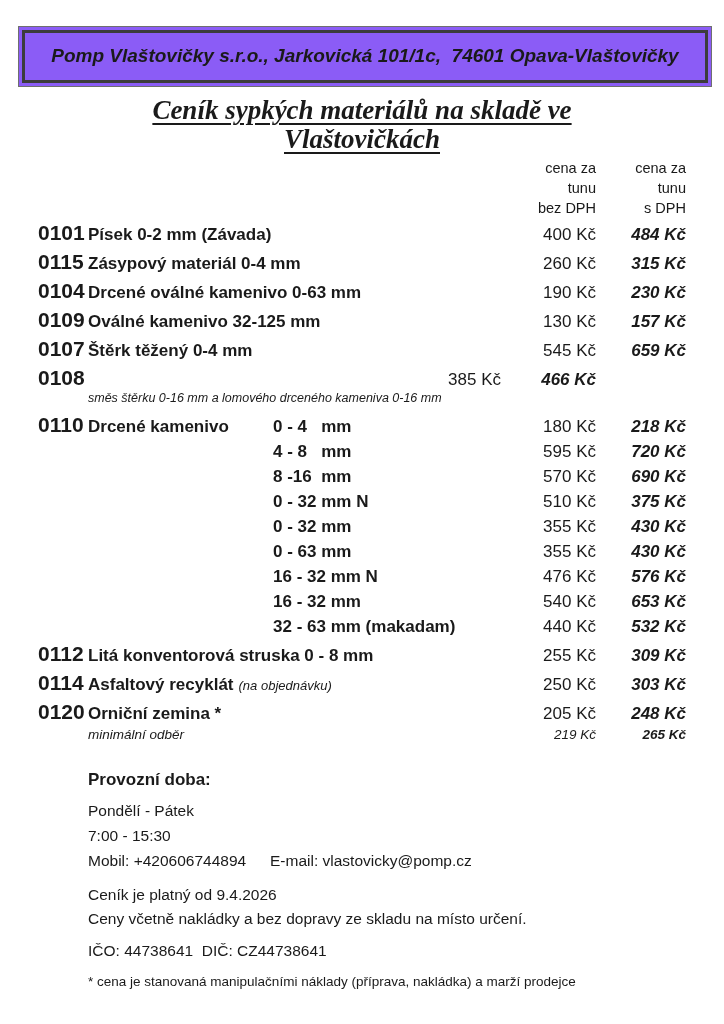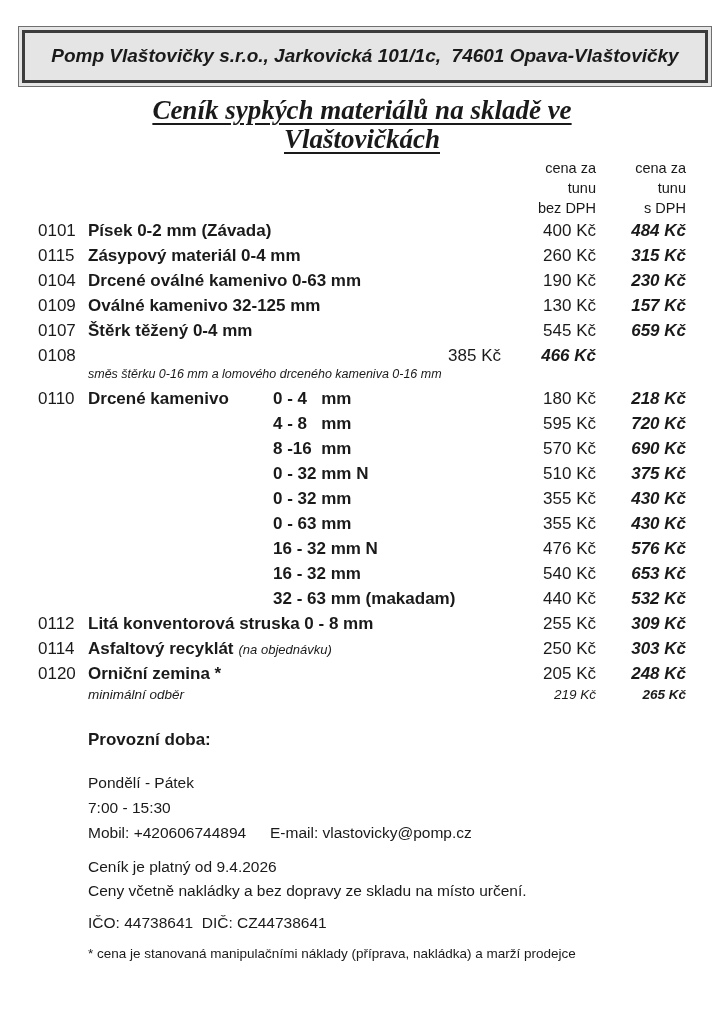--- a/index.html
+++ b/index.html
@@ -10,21 +10,21 @@
     font-family: "Liberation Sans", sans-serif;
     overflow: hidden;
   }
   .page { width: 724px; height: 1024px; position: relative; }
 
   
   .company-box {
     margin: 26px 12px 0 18px;
     border: 1px solid #6f6f6f;
     padding: 3px;
-    background: #e5e5e5;
+    background: #8b5cf6;
   }
   .company-box-inner {
     border: 3px solid #3c3c3c;
     text-align: center;
     padding: 12px 6px 13px 6px;
     font-weight: 700;
     font-style: italic;
     font-size: 19px;
     white-space: pre;
   }
@@ -55,21 +55,21 @@
   .hcell { font-size: 14.5px; line-height: 20px; text-align: right; }
   .hcell.h1 { grid-column: 3; padding-left: 26px; }
   .hcell.h2 { grid-column: 4; padding-left: 20px; }
 
   .trow {
     display: grid;
     grid-template-columns: 50px 1fr 95px 90px;
     align-items: baseline;
     margin-bottom: 5px;
   }
-  .code  { font-weight: 400; font-size: 17px; }
+  .code  { font-weight: 700; font-size: 21px; }
   .name  { font-weight: 700; font-size: 17px; }
   .p1    { text-align: right; font-size: 17px; }
   .p2    { text-align: right; font-size: 17px; font-weight: 700; font-style: italic; }
 
   .note-row { margin-top: -4px; margin-bottom: 8px; }
   .note-row .note {
     grid-column: 2 / 5;
     font-style: italic;
     font-size: 12.5px;
     font-weight: 400;
@@ -81,21 +81,21 @@
 
   .name-note { font-style: italic; font-weight: 400; font-size: 13px; margin-left: 5px; }
 
   .min-row { margin-top: -2px; }
   .min-row .min-label { font-style: italic; font-weight: 400; font-size: 13.5px; }
   .min-row .p1 { font-size: 13.5px; font-style: italic; }
   .min-row .p2 { font-size: 13.5px; }
 
   
   .footer { margin: 28px 38px 0 88px; font-size: 15.5px; }
-  .footer .hours-heading { font-weight: 700; font-size: 17px; margin-bottom: 20px; }
+  .footer .hours-heading { font-weight: 700; font-size: 17px; margin-bottom: 8px; }
   .footer .fline { line-height: 25px; }
   .footer .contact-line .mobile { display: inline-block; width: 182px; }
   .footer .validity { margin-top: 9px; line-height: 25px; }
   .footer .shipping { line-height: 24px; }
   .footer .ids { margin-top: 7px; line-height: 25px; white-space: pre; }
   .footer .footnote { margin-top: 9px; font-size: 13.5px; line-height: 20px; }
 </style>
 </head>
 <body>
 

